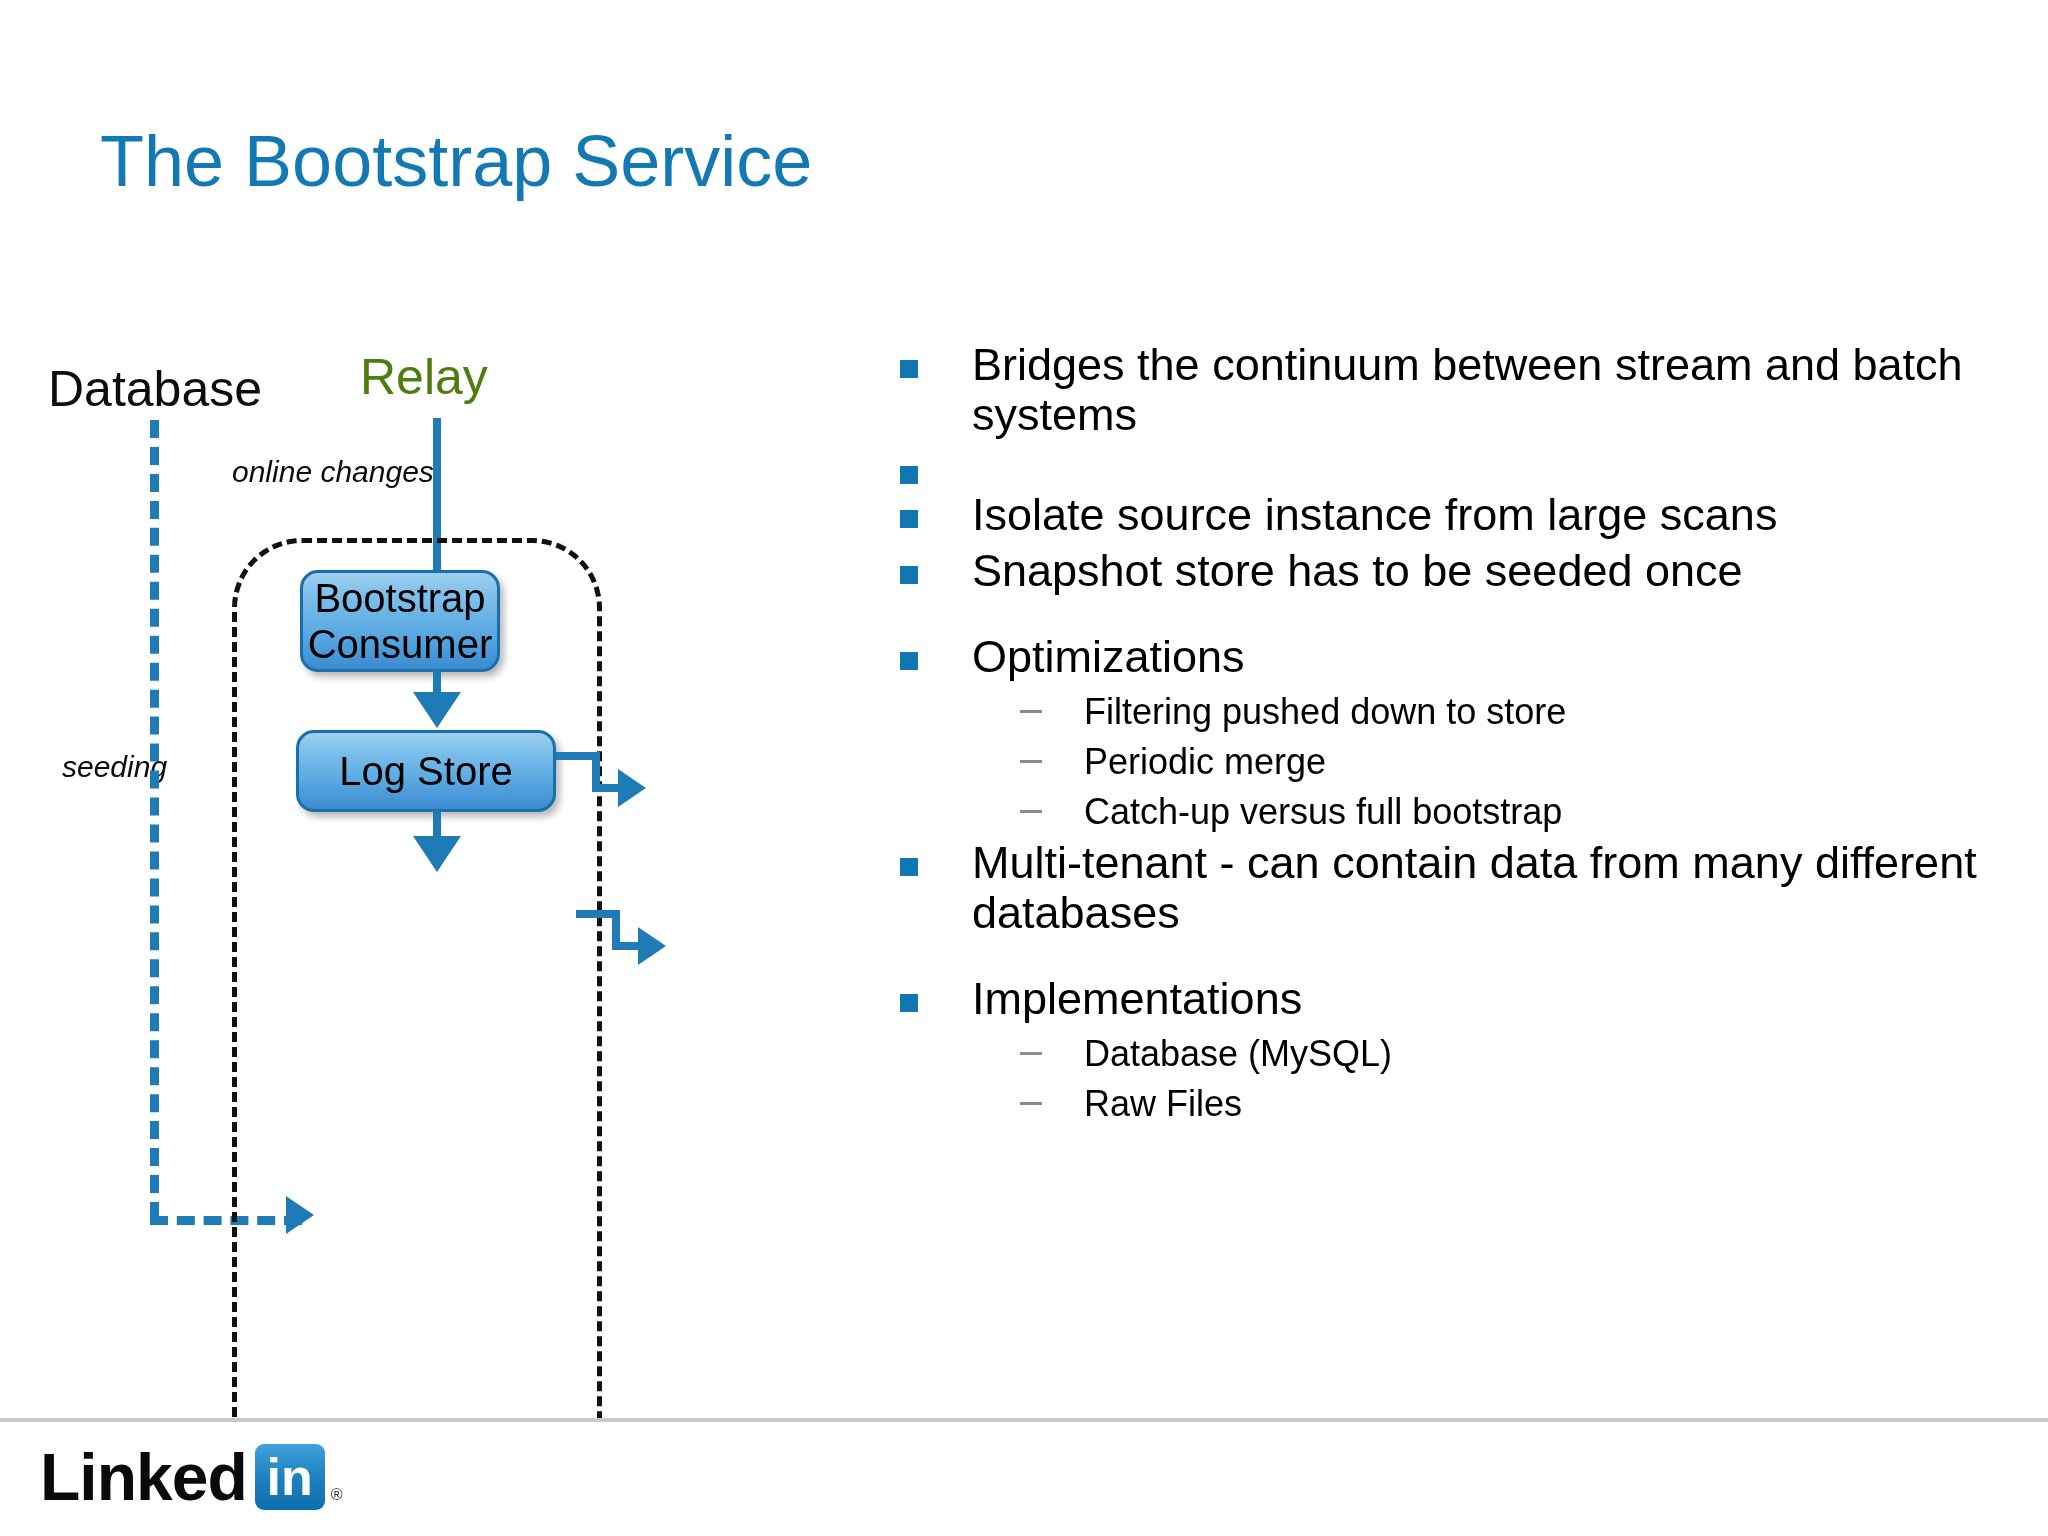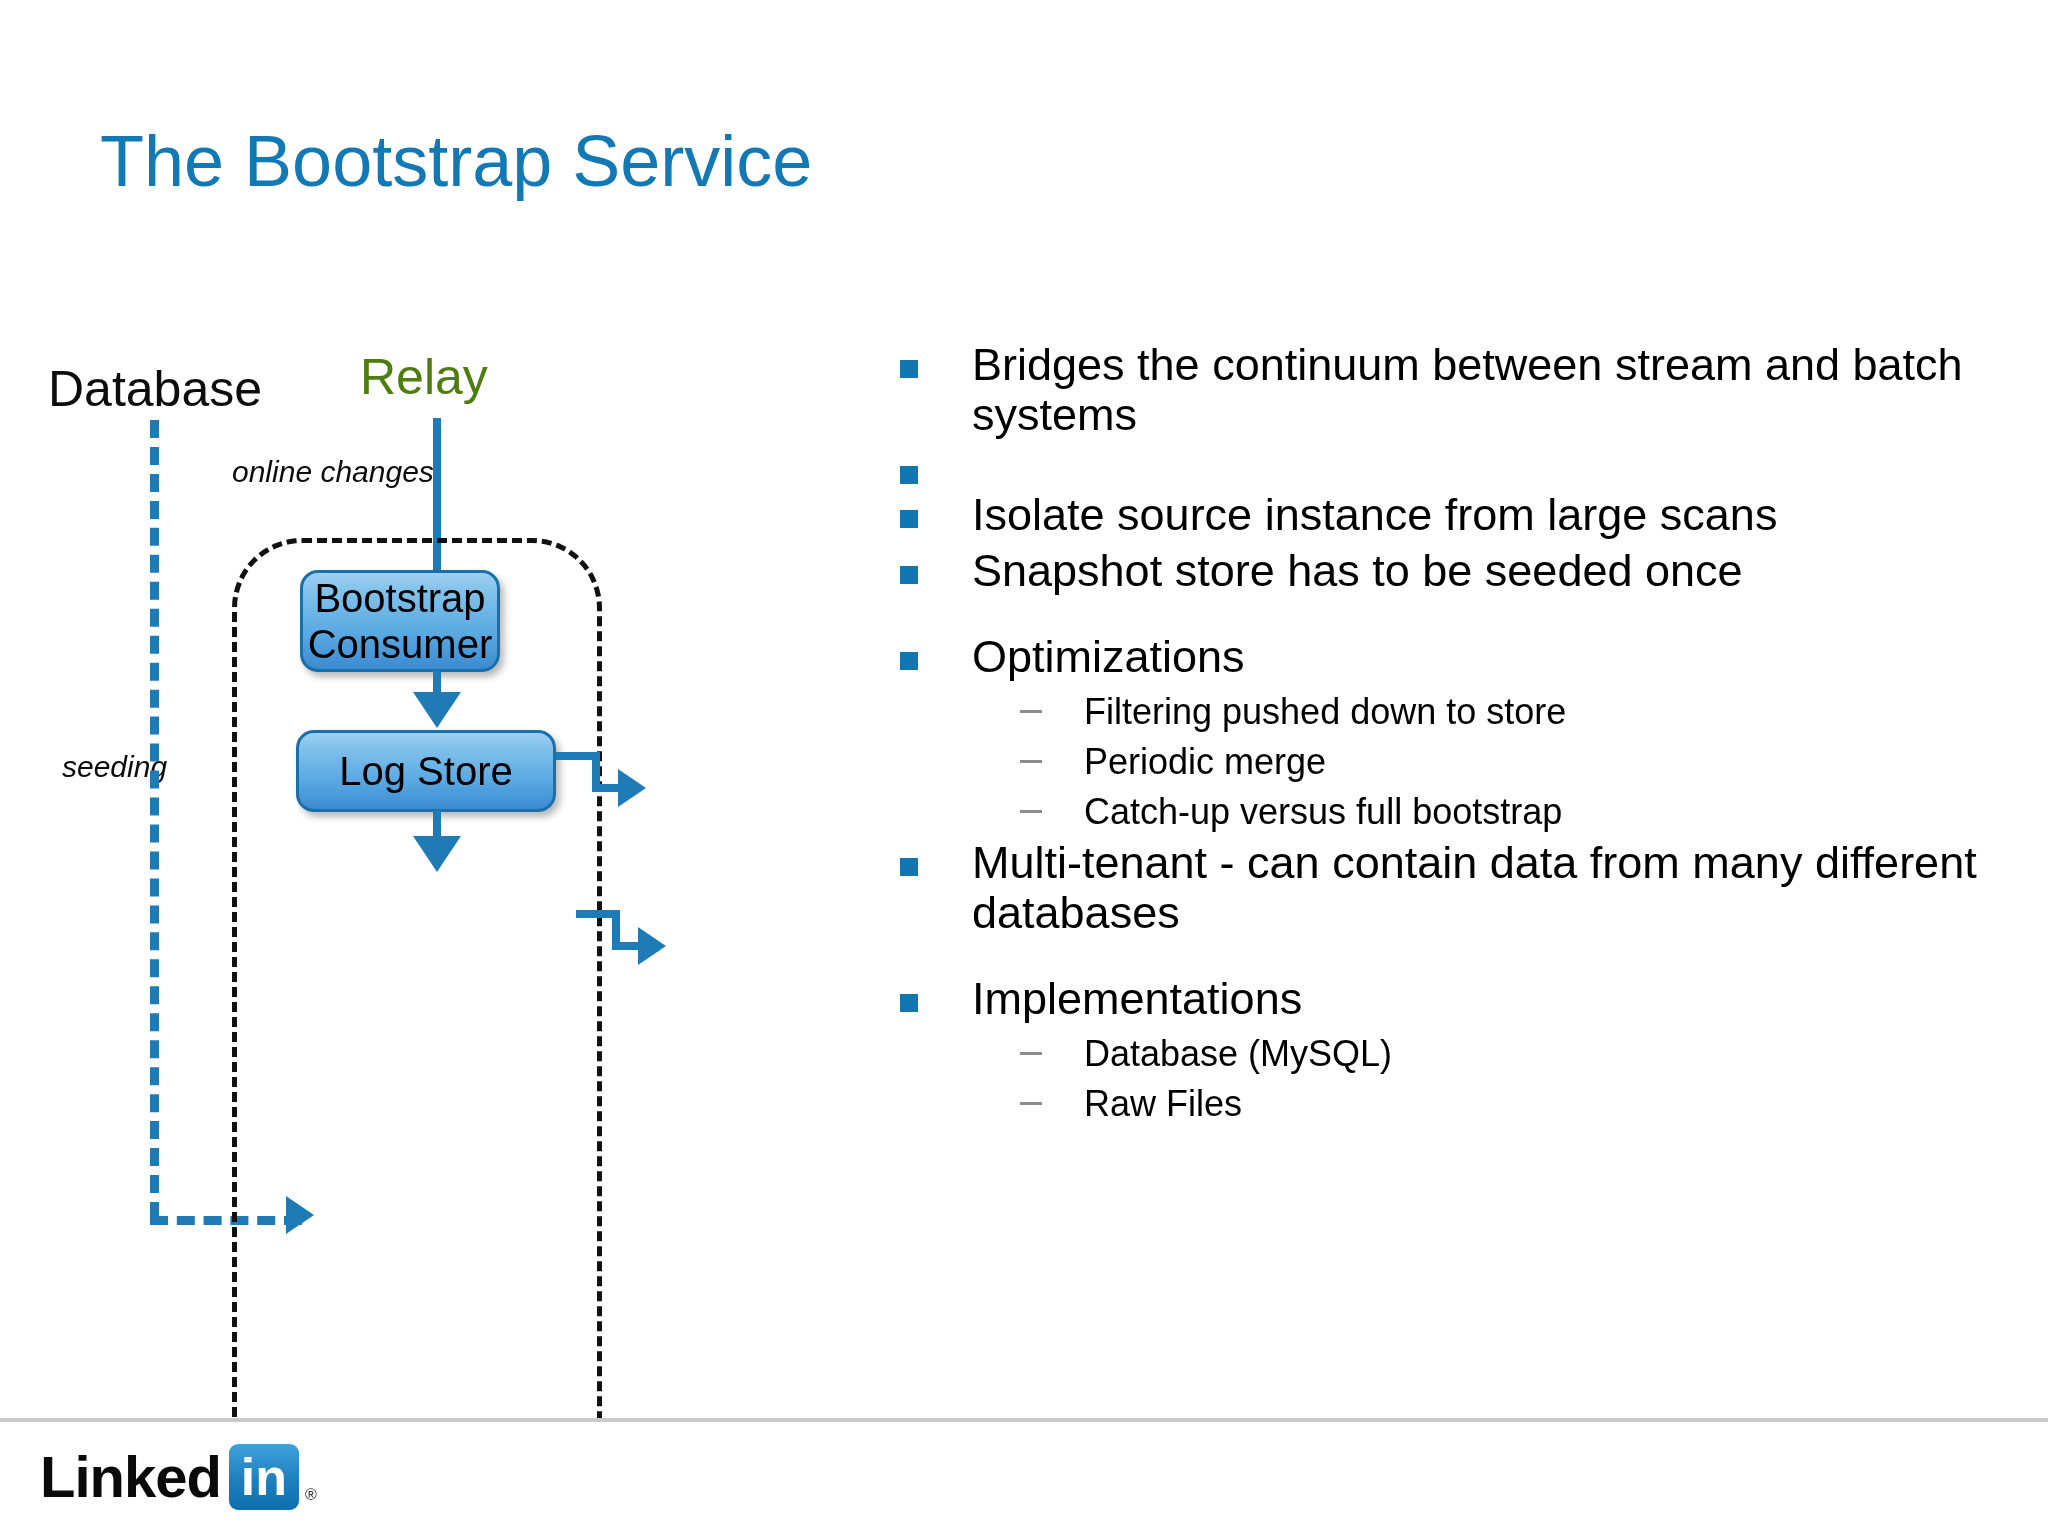--- a/index.html
+++ b/index.html
@@ -245,21 +245,21 @@
     border-top: 4px solid #c9c9c9;
   }
   .li-logo {
     position: absolute;
     left: 40px;
     top: 22px;
     display: flex;
     align-items: center;
   }
   .li-word {
-    font-size: 58px;
+    font-size: 66px;
     font-weight: bold;
     color: #0a0a0a;
     letter-spacing: -1px;
     line-height: 62px;
     text-align: right;
   }
   .li-badge {
     margin-left: 8px;
     width: 70px;
     height: 66px;

